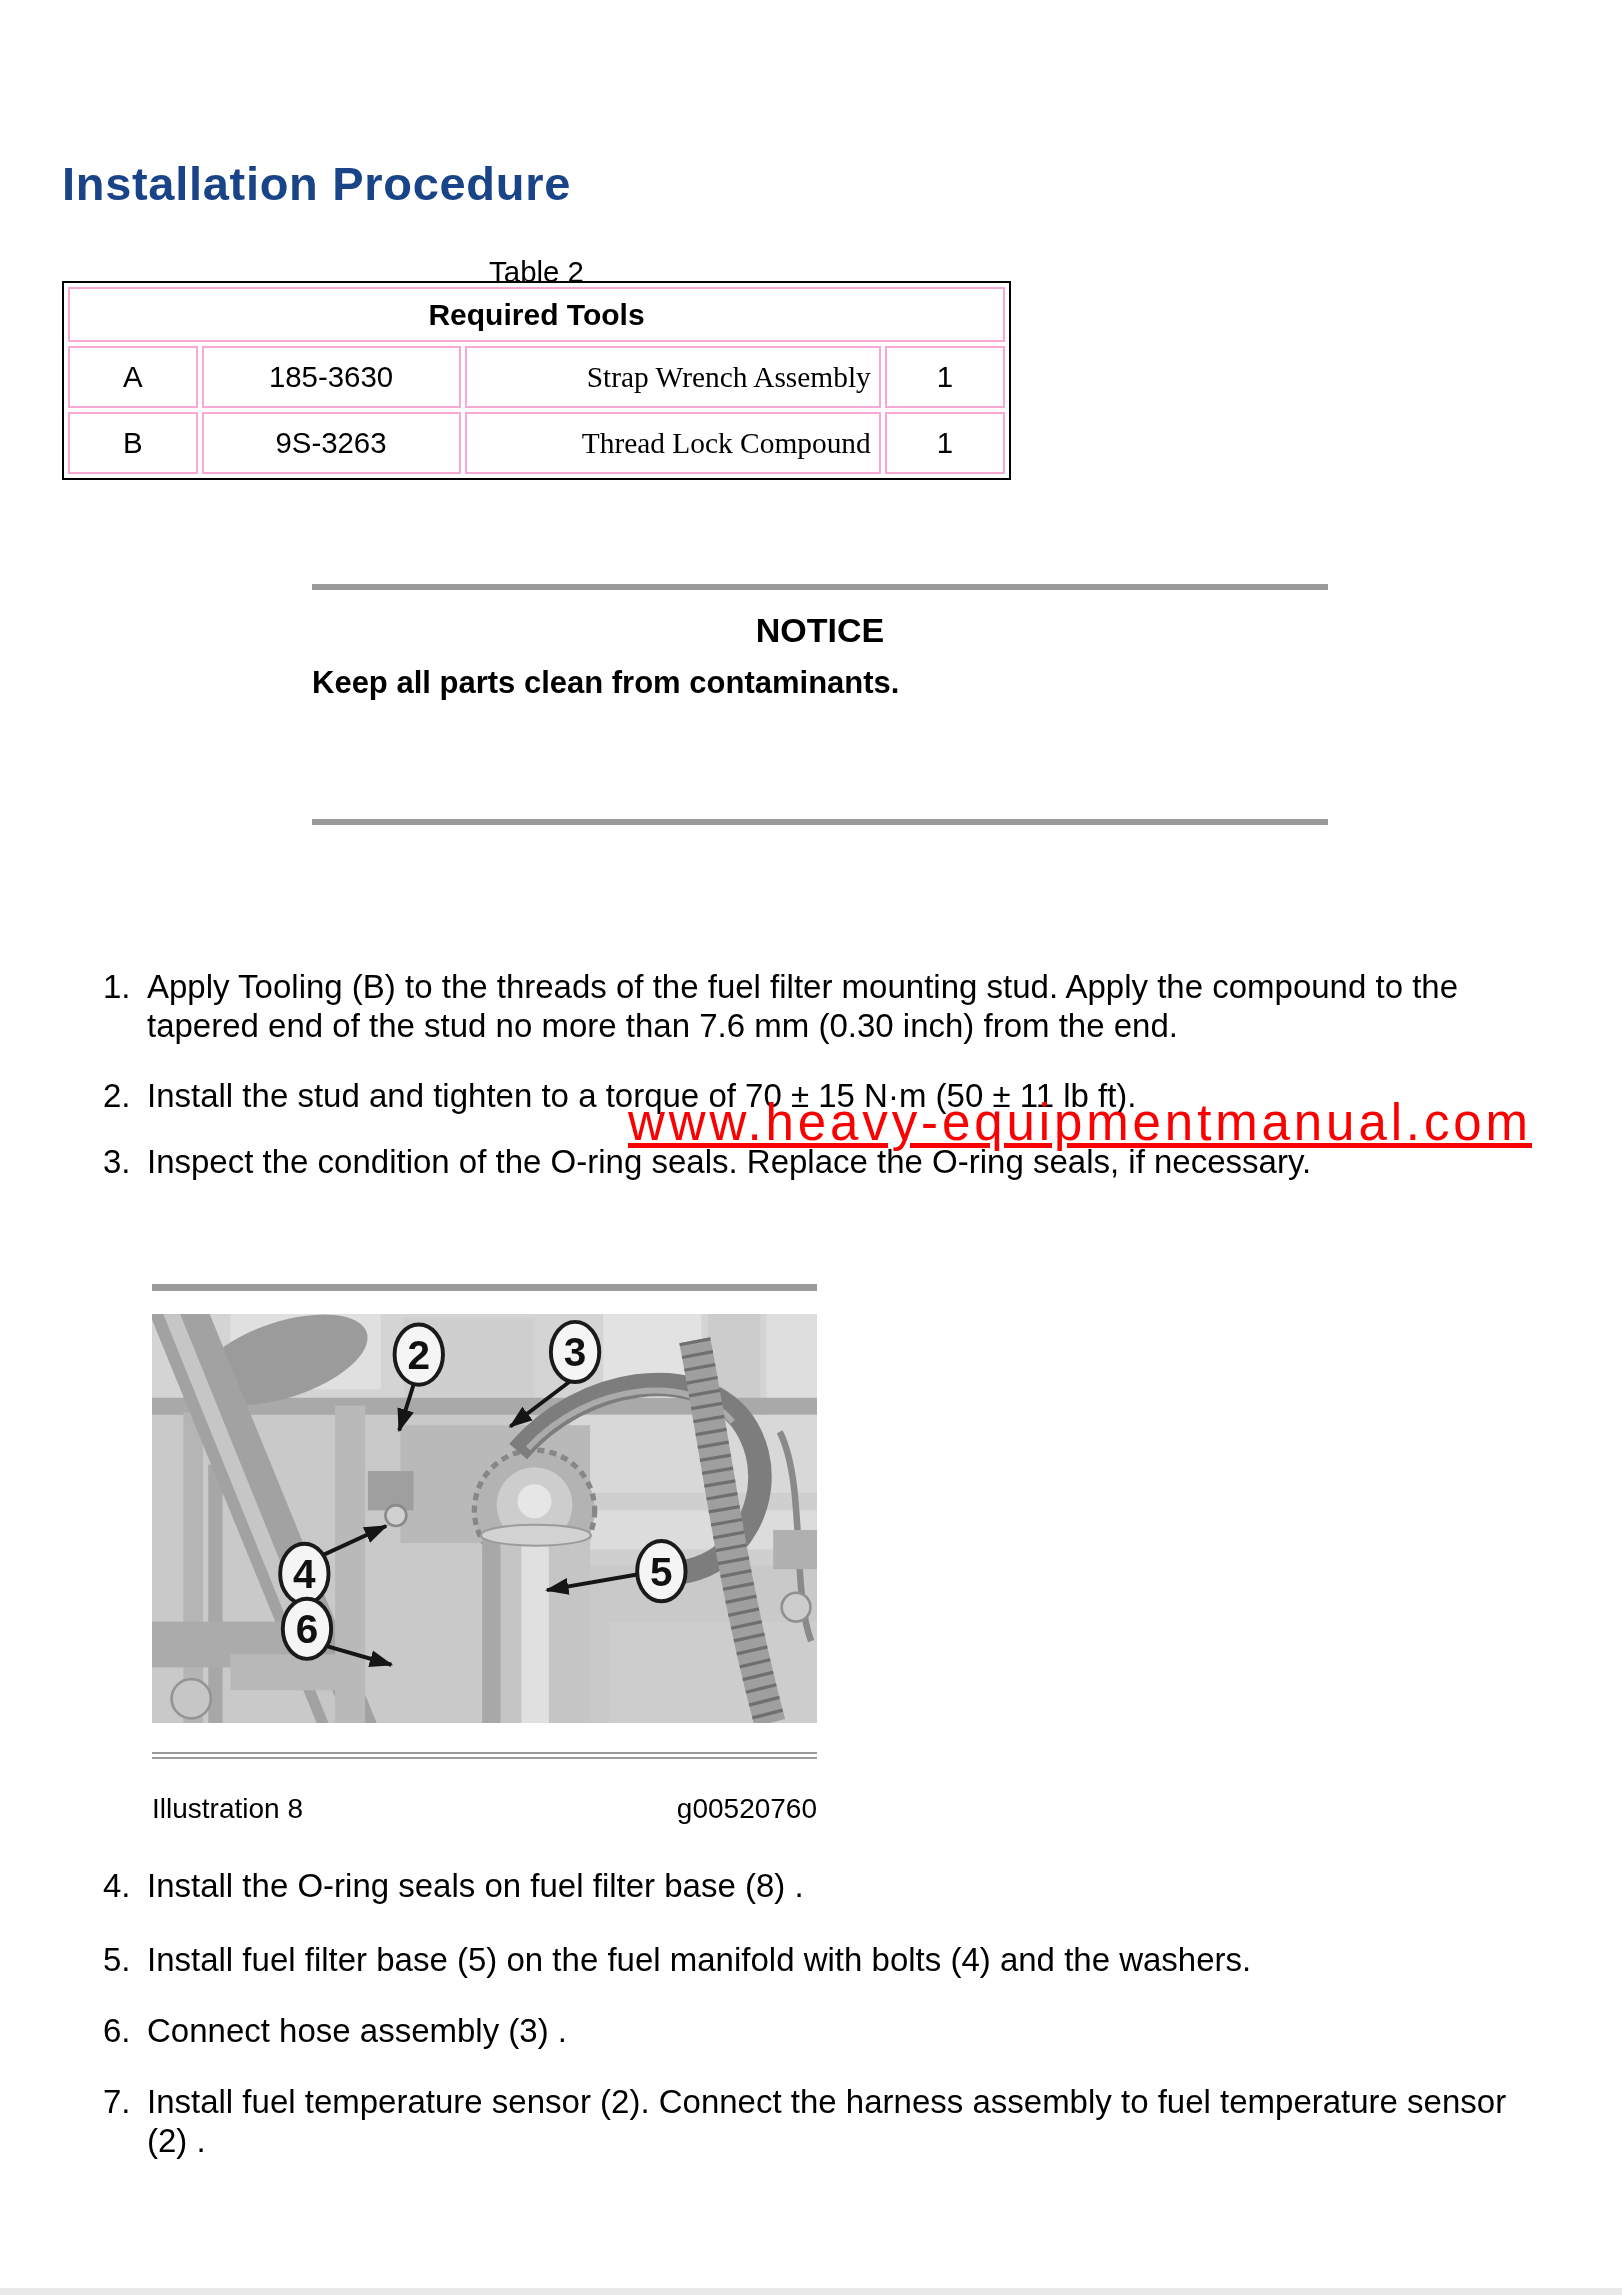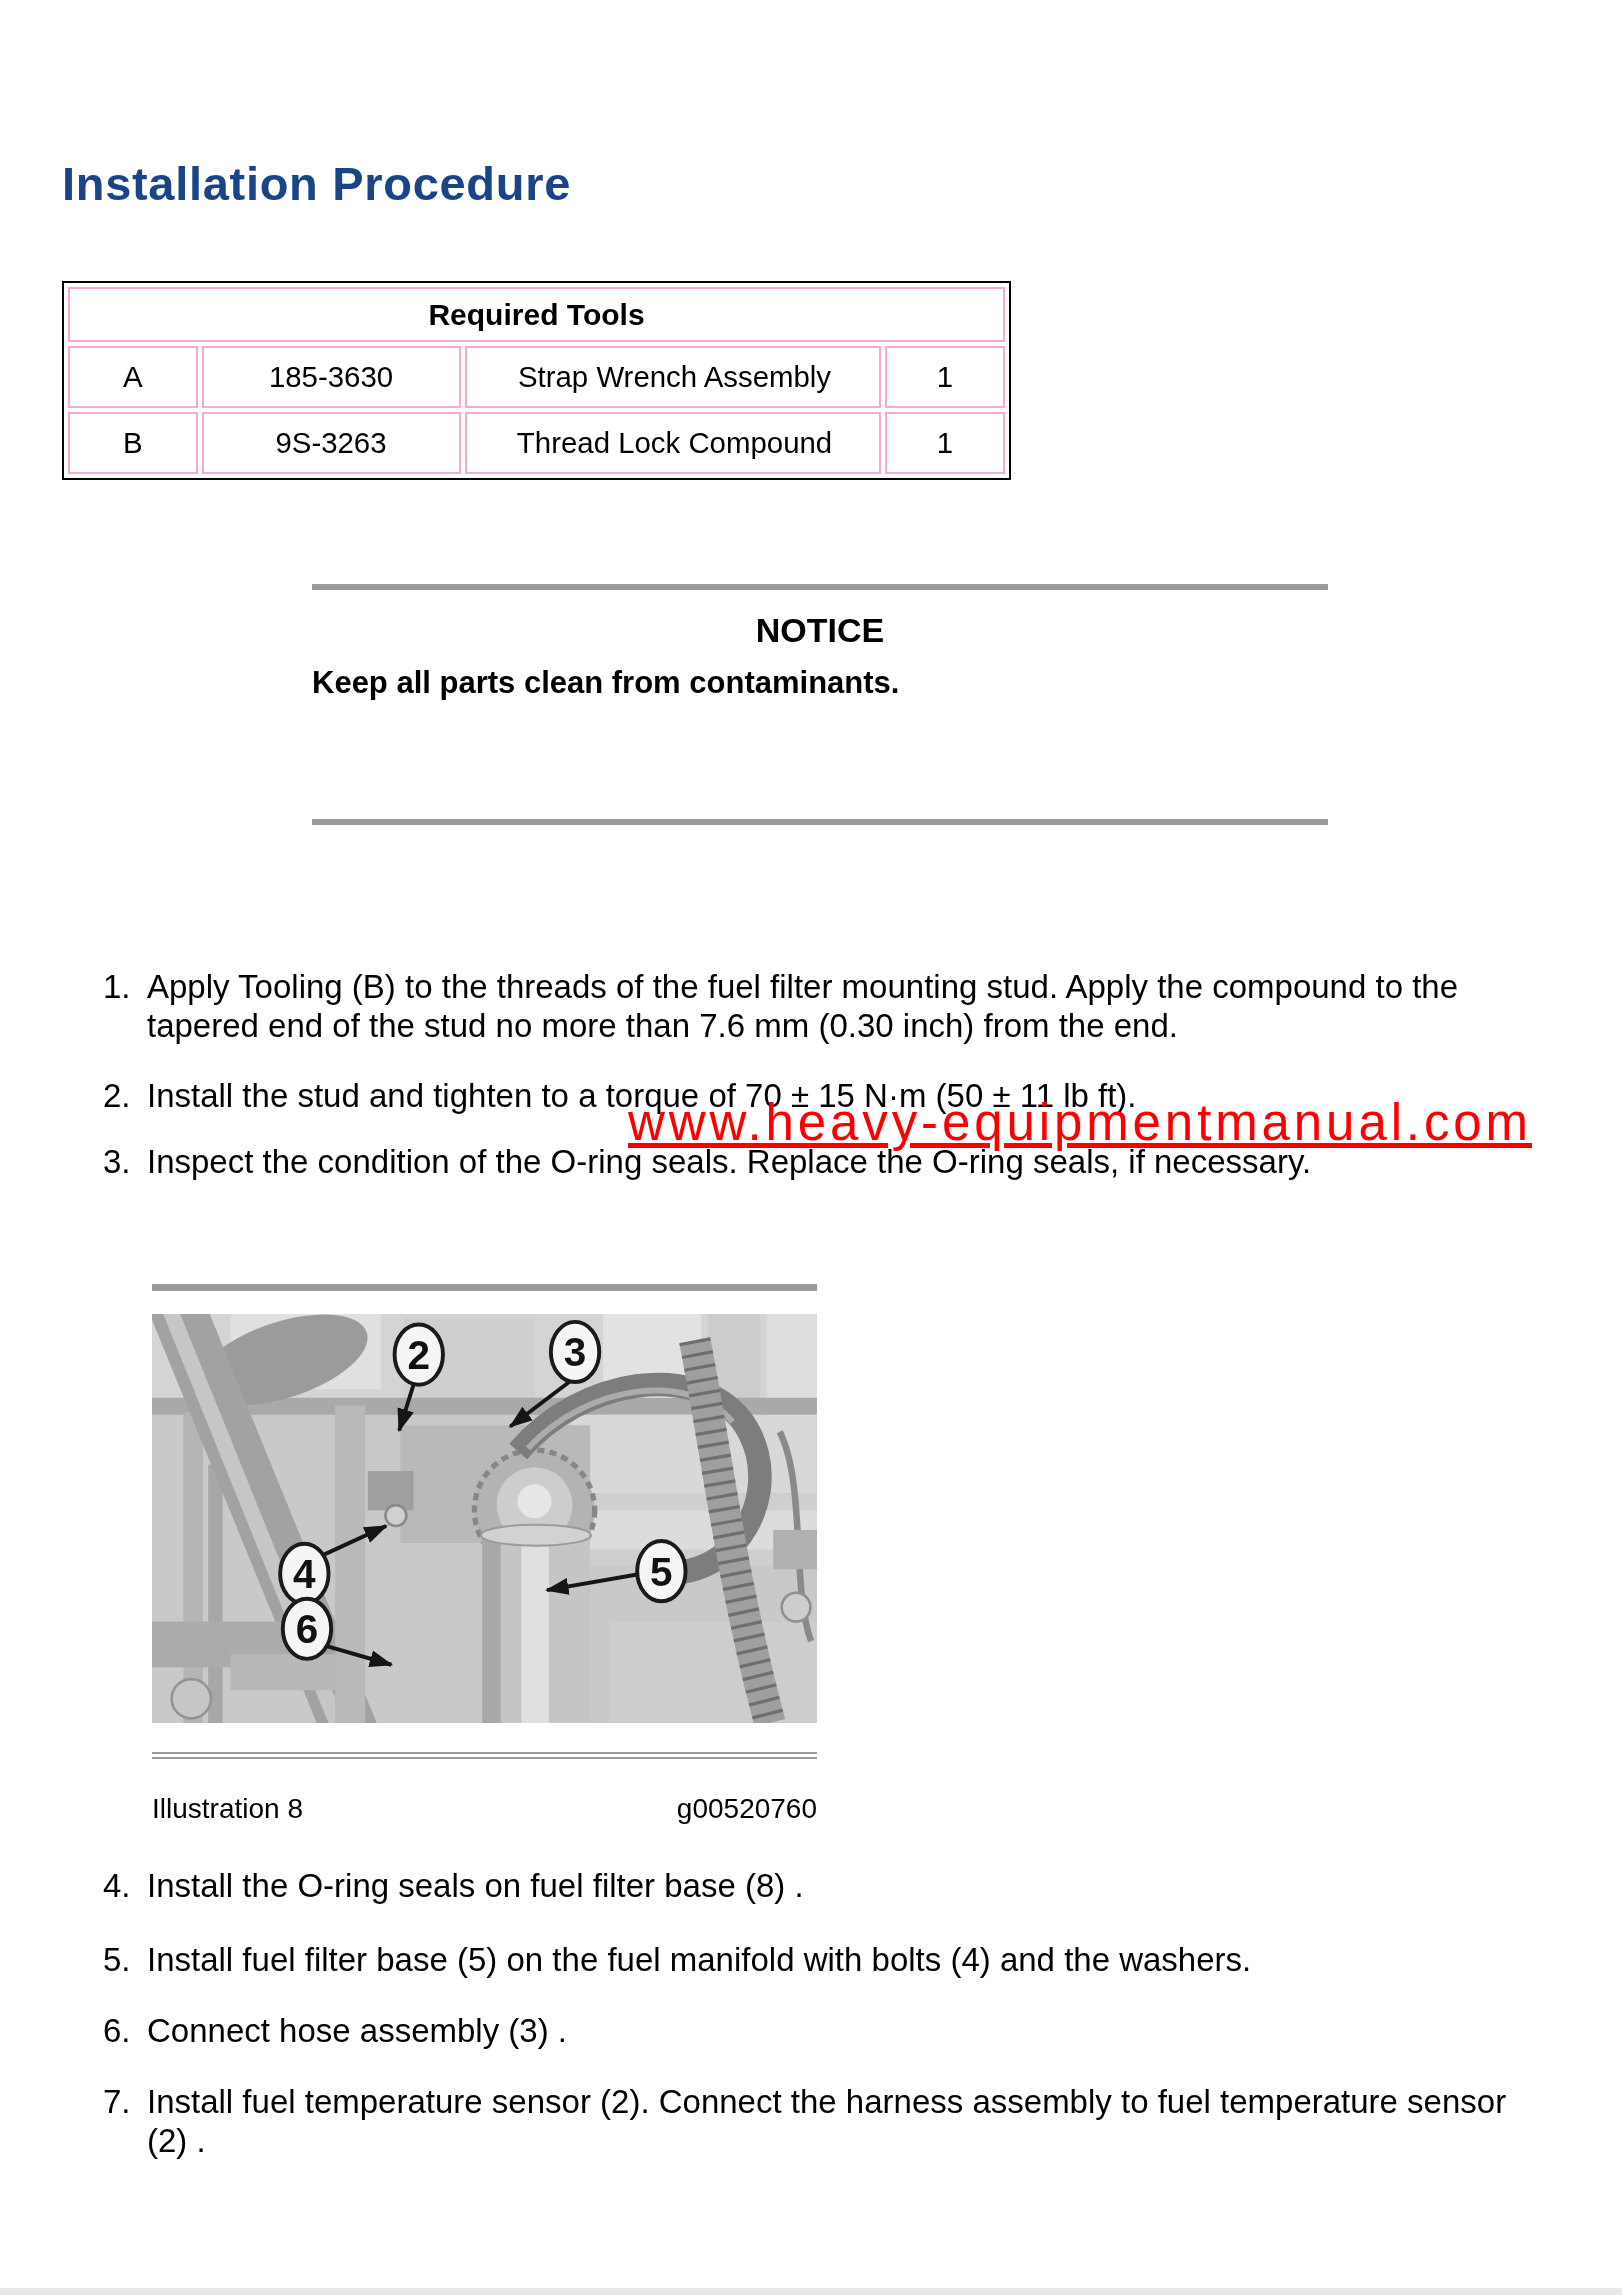--- a/index.html
+++ b/index.html
@@ -16,21 +16,21 @@
   #table-caption{left:62px;top:255px;width:949px;text-align:center;font-size:29.4px;}
   #tools-table{left:62px;top:281px;}
   #tools-table table{
     width:949px;border:2px solid #000;border-collapse:separate;border-spacing:4.6px;
     font-size:29.4px;table-layout:fixed;
   }
   #tools-table td{border:2px solid #f9a8d4;text-align:center;vertical-align:middle;padding:0 8px;}
   #tools-table tr.rt td{height:51px;font-weight:bold;font-size:30px;}
   #tools-table tr.hd td{height:67px;font-weight:bold;font-size:30px;}
   #tools-table tr.data td{height:58px;}
-  #tools-table td.desc{text-align:center;padding-left:11.8px;}
+  #tools-table td.desc{text-align:right;padding-left:11.8px;font-family:Liberation Serif, serif;}
 
   
   .rule{left:312px;width:1016px;height:5.9px;background:#9a9a9a;}
   #notice-rule-top{top:584px;}
   #notice-rule-bottom{top:819px;}
   #notice-title{left:312px;top:611px;width:1016px;text-align:center;font-size:34px;font-weight:bold;}
   #notice-p1{left:312px;top:665px;width:1047px;font-size:31px;font-weight:bold;}
   #notice-p2{left:312px;top:717px;width:1047px;font-size:31px;font-weight:bold;line-height:37px;}
 
   
@@ -59,20 +59,21 @@
   #illus-caption{left:152px;top:1793px;width:665px;font-size:28px;
     display:flex;justify-content:space-between;}
 </style>
 </head>
 <body>
 
 <div class="page">
 
   <div class="abs" id="page-title">Installation Procedure</div>
 
+  <div class="abs" id="table-caption">Table 2</div>
 
   <div class="abs" id="tools-table">
     <table>
       <colgroup>
         <col style="width:14%">
           <col style="width:28%">
           <col style="width:45%">
           <col style="width:13%">
       </colgroup>
       <tbody>

